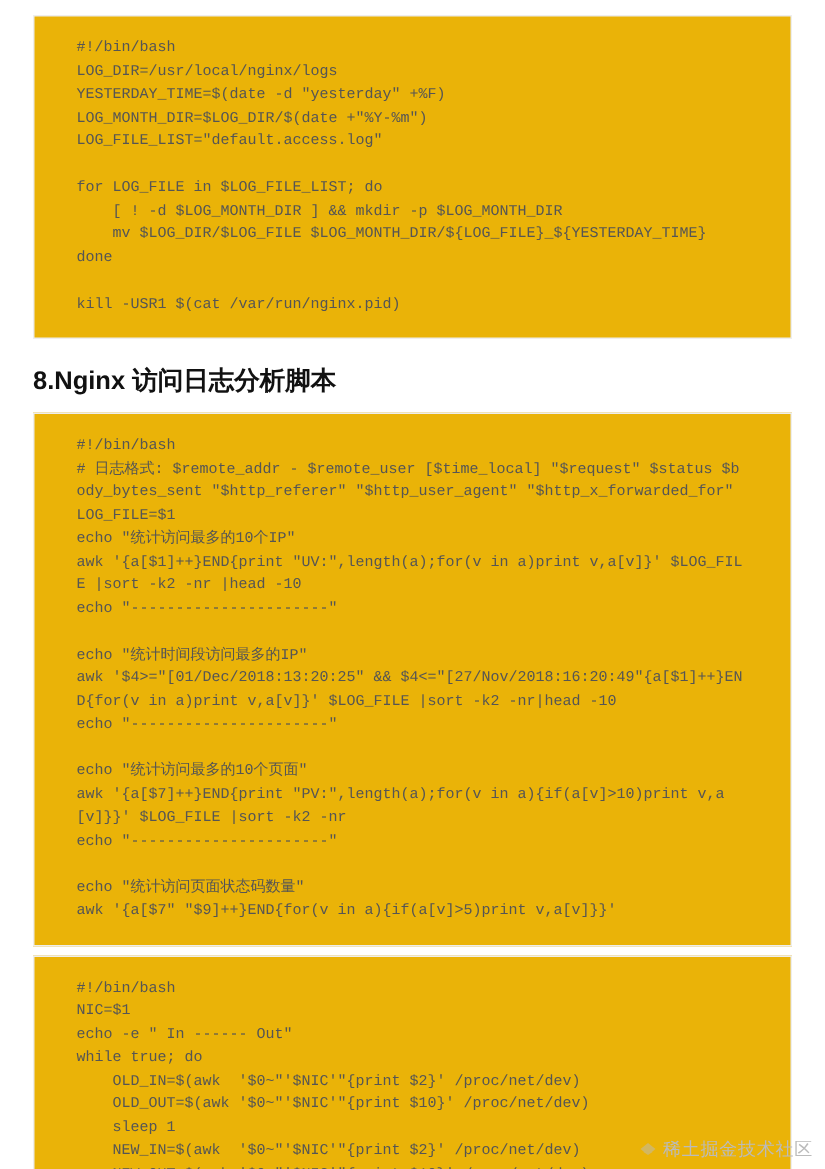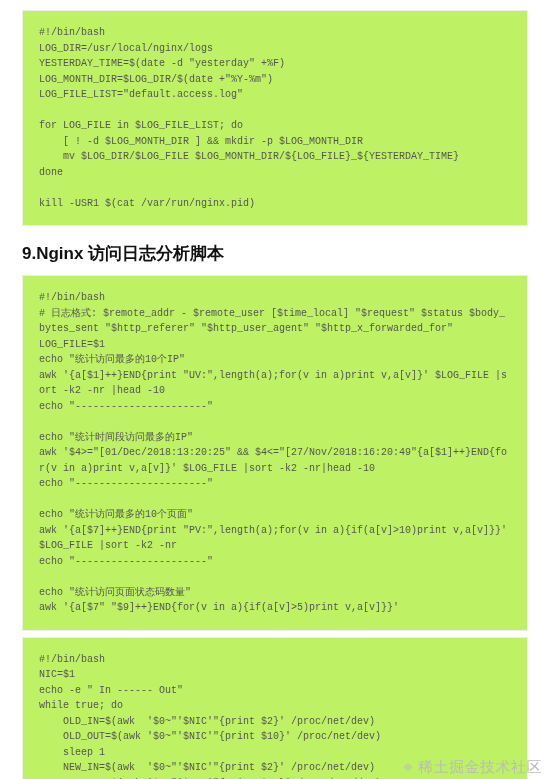--- a/index.html
+++ b/index.html
@@ -14,37 +14,37 @@
     padding: 10px 22px 30px 22px;
     box-sizing: border-box;
   }
   h2.section-title {
     font-size: 17px;
     font-weight: 700;
     margin: 16px 0 10px 0;
     color: #111;
   }
   pre.codeblock {
-    background: #bef264;
+    background: #eab308;
     border: 1px solid #eeeeee;
-    padding: 14px 16px;
+    padding: 14px 28px;
     margin: 0 0 6px 0;
     font-family: Menlo, Consolas, "Courier New", monospace;
     font-size: 10px;
     line-height: 1.55;
     color: #555555;
     white-space: pre-wrap;
     word-break: break-all;
     overflow: hidden;
   }
   .watermark {
     position: absolute;
     right: 8px;
     top: 758px;
-    font-size: 15px;
+    font-size: 12px;
     color: #bbbbbb;
     letter-spacing: 0.5px;
     display: flex;
     align-items: center;
     gap: 4px;
   }
   .watermark svg { opacity: 0.5; }
 </style>
 </head>
 <body>
@@ -57,21 +57,21 @@
 LOG_MONTH_DIR=$LOG_DIR/$(date +"%Y-%m")
 LOG_FILE_LIST="default.access.log"
 
 for LOG_FILE in $LOG_FILE_LIST; do
     [ ! -d $LOG_MONTH_DIR ] &amp;&amp; mkdir -p $LOG_MONTH_DIR
     mv $LOG_DIR/$LOG_FILE $LOG_MONTH_DIR/${LOG_FILE}_${YESTERDAY_TIME}
 done
 
 kill -USR1 $(cat /var/run/nginx.pid)</pre>
 
-  <h2 class="section-title">9.Nginx 访问日志分析脚本</h2>
+  <h2 class="section-title">8.Nginx 访问日志分析脚本</h2>
   <pre class="codeblock">#!/bin/bash
 # 日志格式: $remote_addr - $remote_user [$time_local] "$request" $status $body_bytes_sent "$http_referer" "$http_user_agent" "$http_x_forwarded_for"
 LOG_FILE=$1
 echo "统计访问最多的10个IP"
 awk '{a[$1]++}END{print "UV:",length(a);for(v in a)print v,a[v]}' $LOG_FILE |sort -k2 -nr |head -10
 echo "----------------------"
 
 echo "统计时间段访问最多的IP"
 awk '$4&gt;="[01/Dec/2018:13:20:25" &amp;&amp; $4&lt;="[27/Nov/2018:16:20:49"{a[$1]++}END{for(v in a)print v,a[v]}' $LOG_FILE |sort -k2 -nr|head -10
 echo "----------------------"

